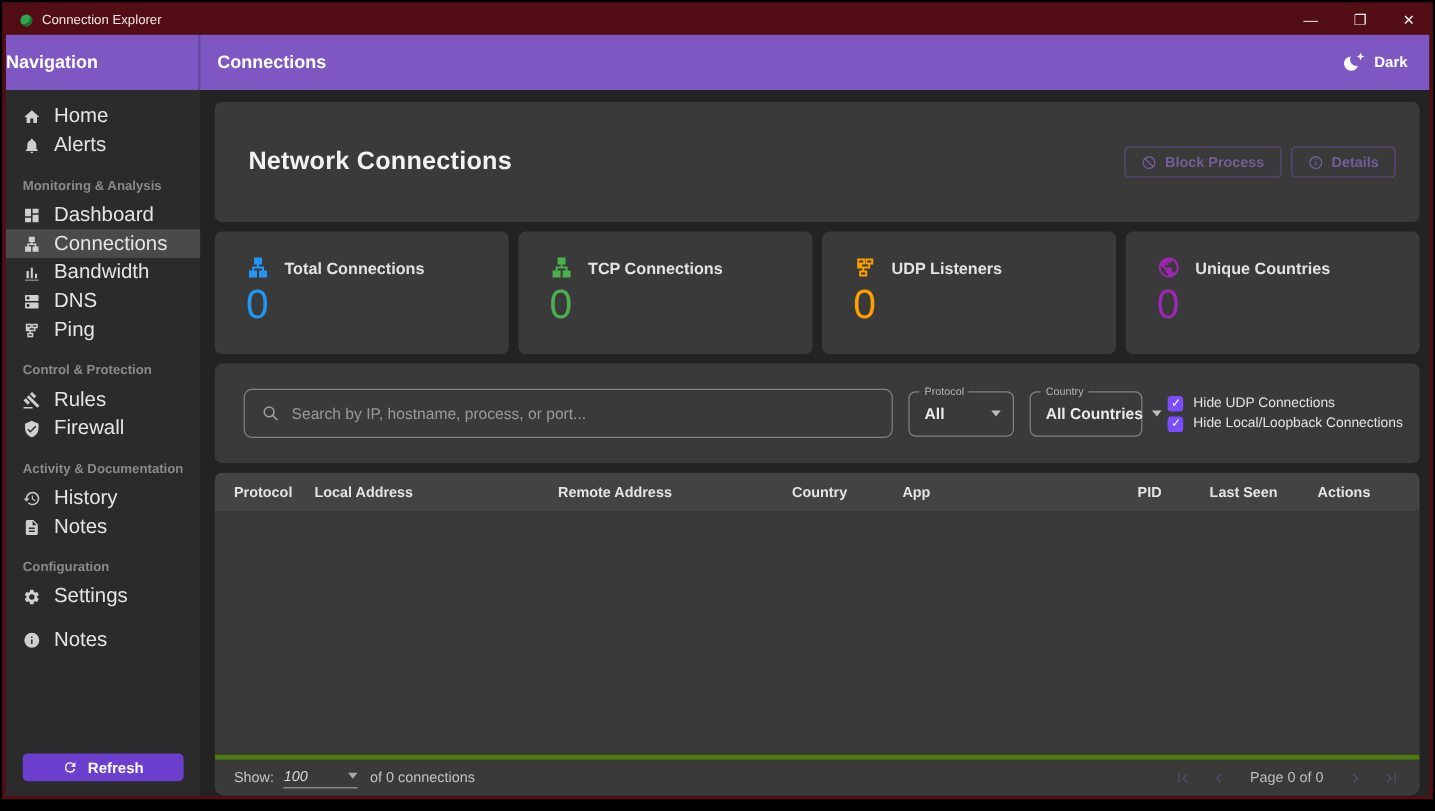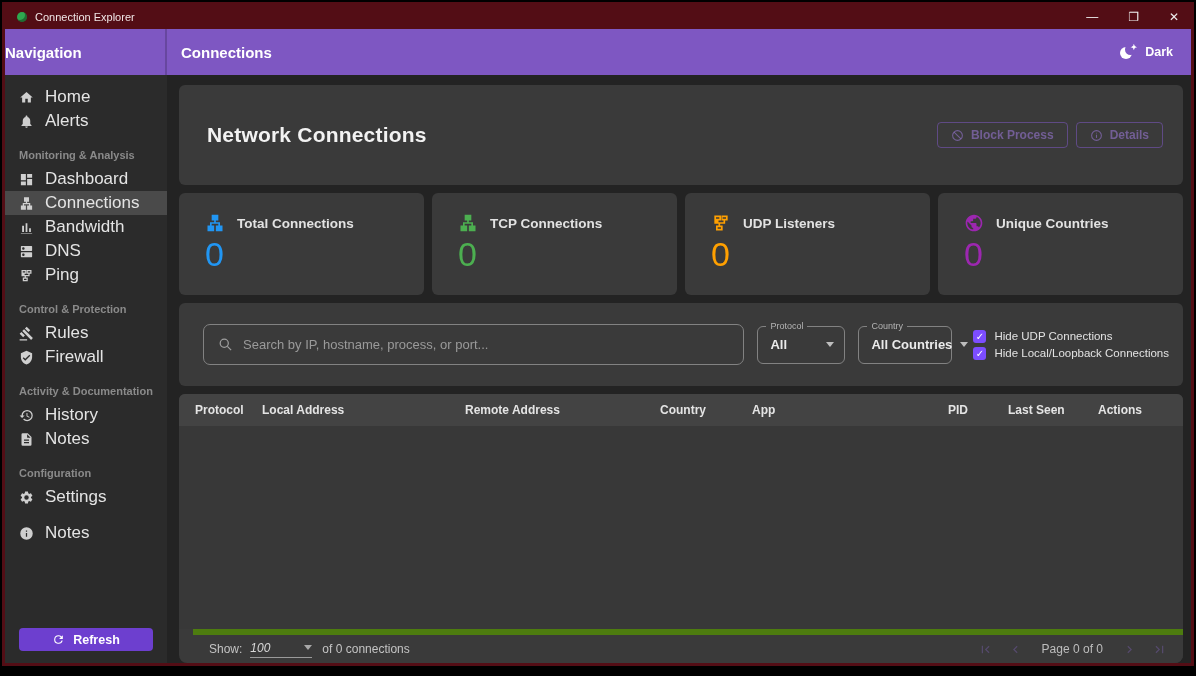--- a/index.html
+++ b/index.html
@@ -70,21 +70,21 @@
   .toggles { display:flex; flex-direction:column; gap:4px; margin-left:8px; }
   .toggle-row { display:flex; align-items:center; gap:8px; cursor:pointer; }
   .checkbox { width:13px; height:13px; border-radius:3px; background:#7c4dff; color:#fff; font-size:10px; line-height:13px; text-align:center; flex:0 0 auto; }
   .toggle-label { color:#e2e2e2; font-size:11.5px; white-space:nowrap; }
 
   
   .table-panel { flex:1; display:flex; flex-direction:column; overflow:hidden; margin-bottom:0; border-bottom-left-radius:8px; border-bottom-right-radius:8px; }
   .thead { display:grid; grid-template-columns:67px 203px 195px 92px 196px 60px 90px 1fr; background:#434343; padding:9px 16px; flex:0 0 auto; }
   .thead .th { color:#e4e4e4; font-size:12px; font-weight:bold; cursor:pointer; }
   .tbody { flex:1; background:#383838; }
-  .tfoot { height:34px; flex:0 0 auto; border-top:6px solid #4d7c0f; background:#3a3a3a; display:flex; align-items:center; padding:0 16px;margin-left:14px; }
+  .tfoot { height:34px; flex:0 0 auto; border-top:4px solid #4d7c0f; background:#3a3a3a; display:flex; align-items:center; padding:0 16px; }
   .tfoot .show-label { color:#c4c4c4; font-size:12px; }
   .pagesize { display:flex; align-items:center; width:62px; margin:0 10px 0 8px; border-bottom:1px solid #9a9a9a; padding-bottom:2px; cursor:pointer;font-style:italic; }
   .pagesize .ps-val { color:#d8d8d8; font-size:12px; }
   .pagesize .caret { border-top-color:#a8a8a8; }
   .total-label { color:#c4c4c4; font-size:12px; }
   .pager { margin-left:auto; display:flex; gap:15px; }
   .pager svg { width:15px; height:15px; fill:rgba(130,100,190,.38); cursor:default; }
   .page-status { color:#bdbdbd; font-size:12px; margin:0 4px; }
 </style>
 </head>

